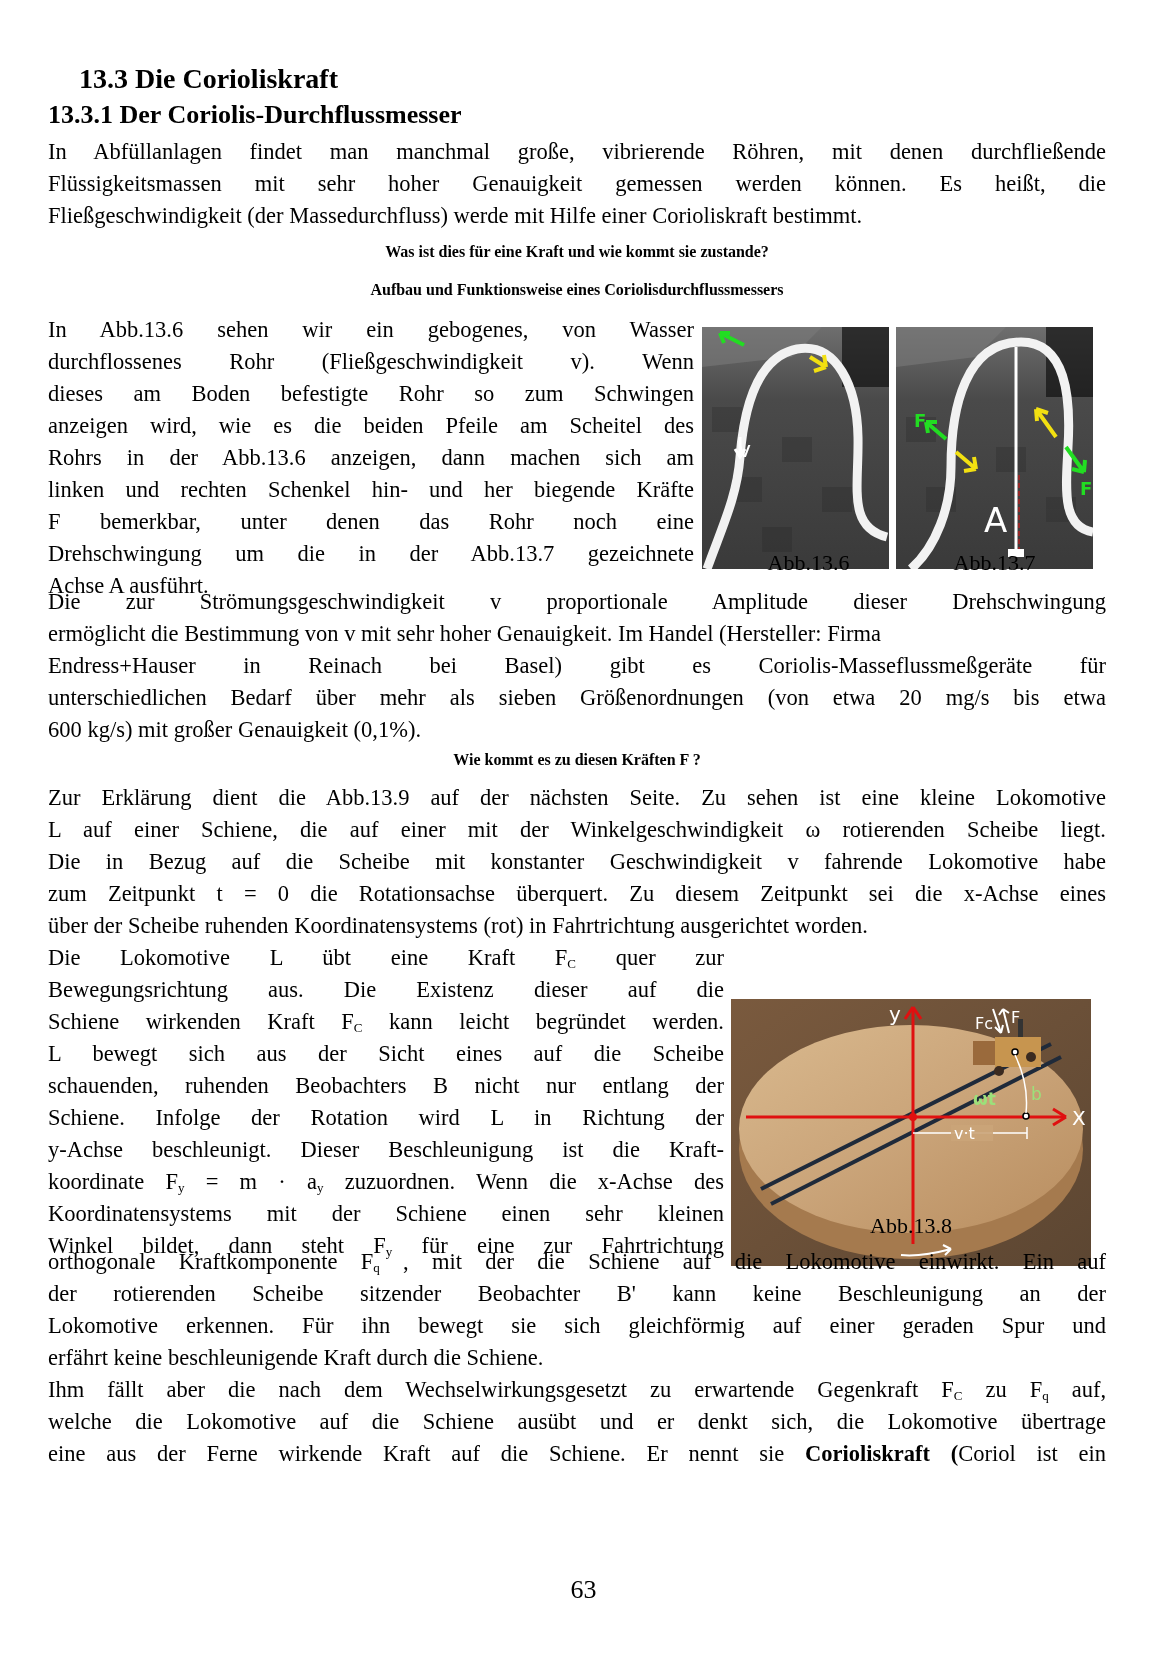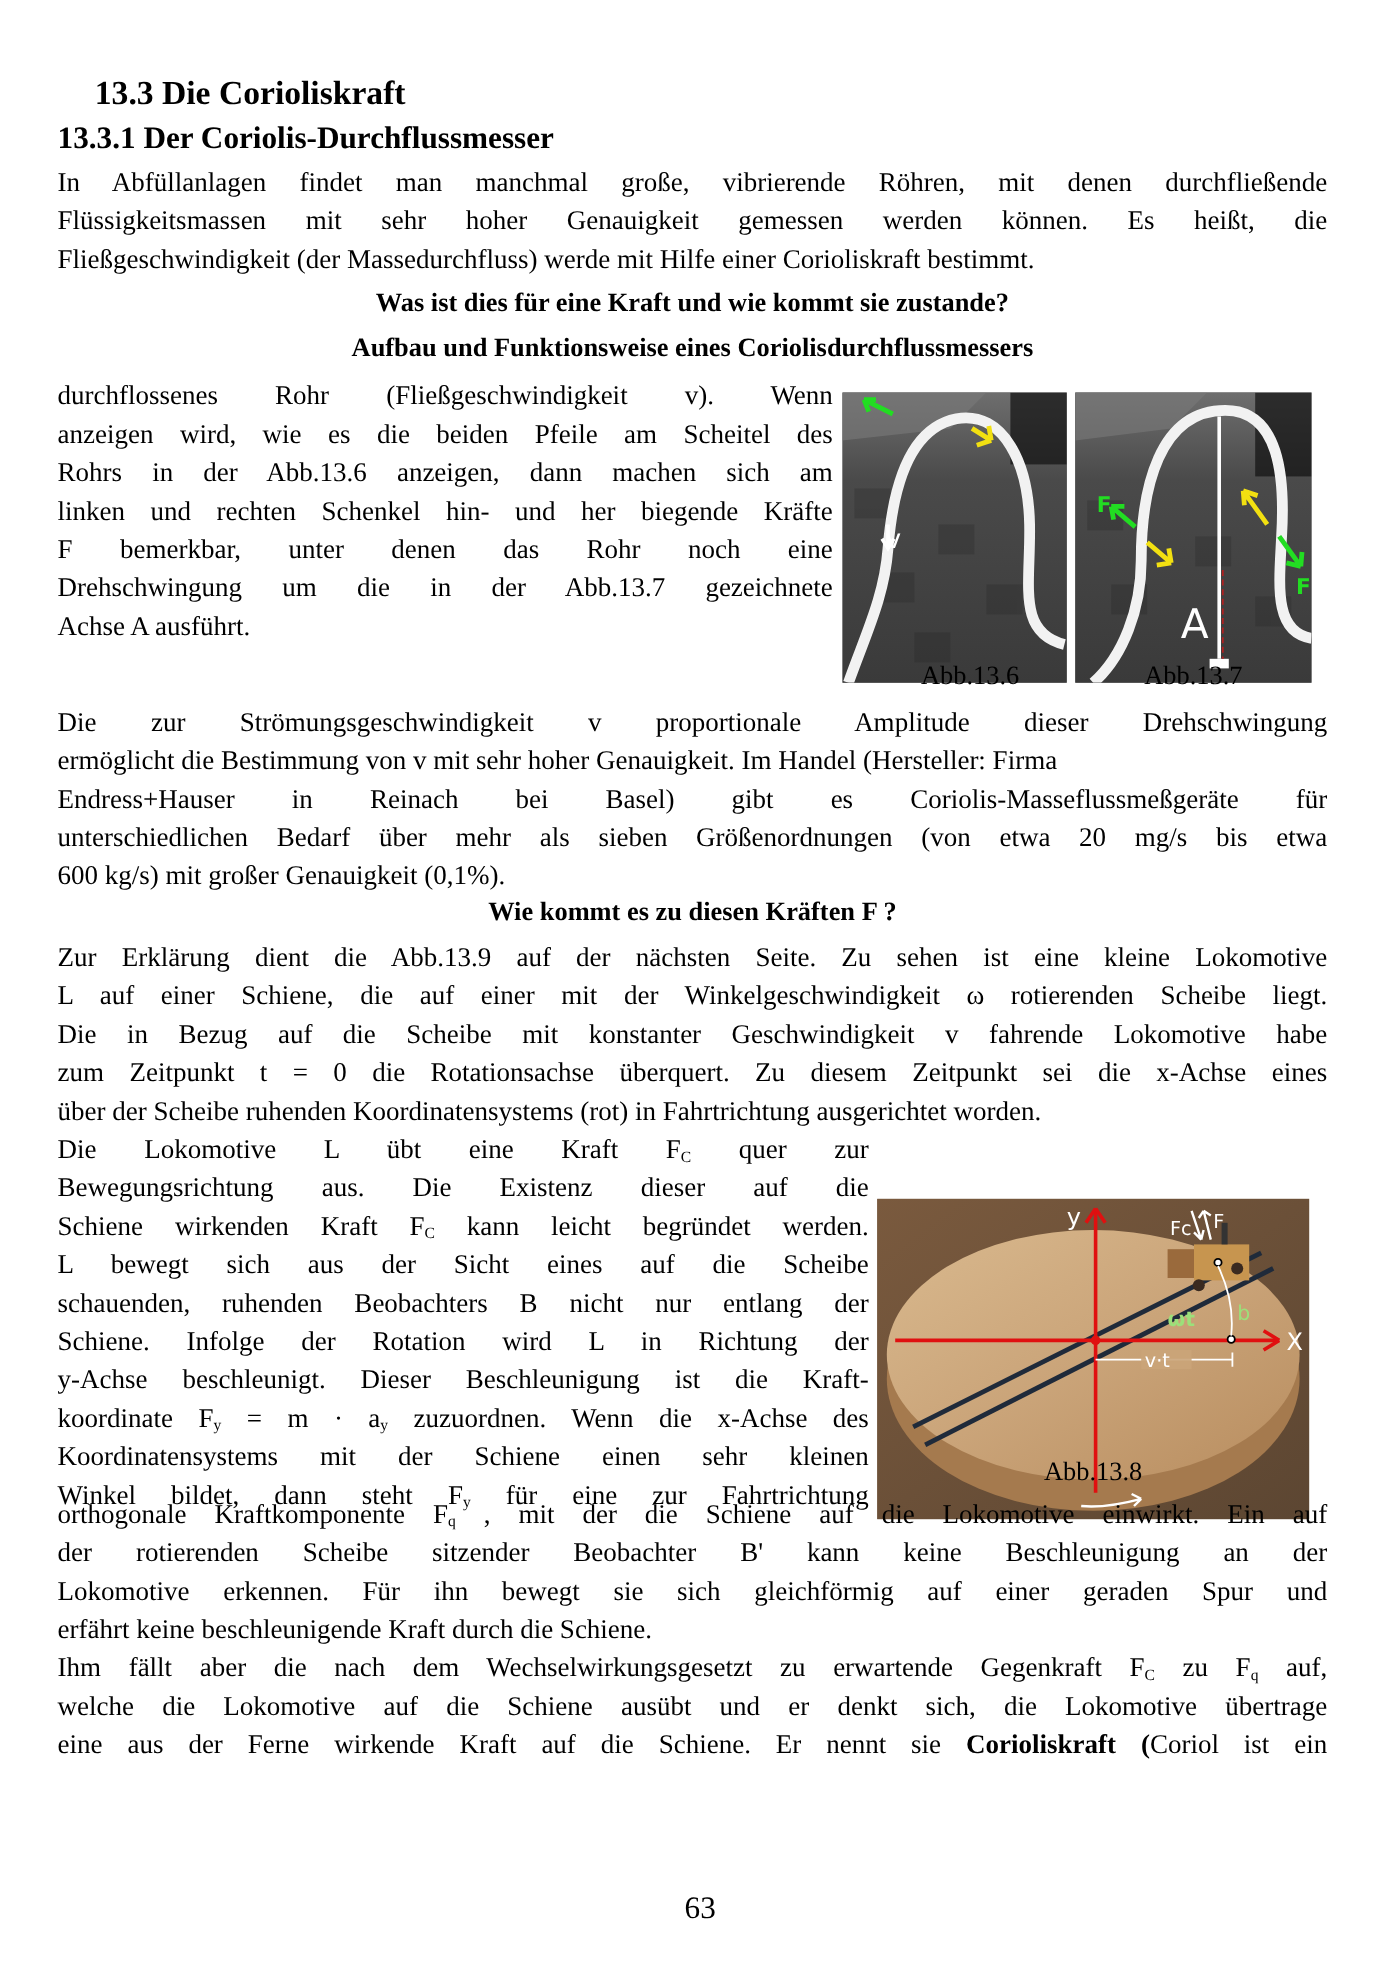--- a/index.html
+++ b/index.html
@@ -1,21 +1,21 @@
 <!DOCTYPE html>
 <html><head>
 <meta charset="utf-8">
 <style>
   html, body { margin: 0; padding: 0; background: #ffffff; }
   body { width: 1167px; height: 1653px; position: relative; overflow: hidden;
          font-family: "Liberation Serif", "DejaVu Serif", serif; color: #000; }
   h1 { font-size: 28px; font-weight: bold; margin: 0; line-height: 34px; }
   h2 { font-size: 26px; font-weight: bold; margin: 0; line-height: 30px; }
   .p { font-size: 22.5px; line-height: 32px; text-align: justify; margin: 0; }
-  .center-b { font-size: 22px; font-weight: bold; text-align: center; line-height: 32px; margin: 0; }
+  .center-b { font-size: 16px; font-weight: bold; text-align: center; line-height: 32px; margin: 0; }
   .abs { position: absolute; }
   sub { font-size: 13px; vertical-align: -3px; line-height: 0; }
   .fig { position: absolute; overflow: hidden; }
   .cap { position: absolute; font-size: 22px; text-align: center; }
   .pageno { position: absolute; left: 0; width: 1167px; top: 1575px; text-align: center; font-size: 26px; }
   .justify-last { text-align-last: justify; }
 </style>
 </head>
 <body>
 
@@ -25,21 +25,23 @@
 <div class="abs" style="left:48px; top:136px; width:1058px;">
   <div class="p justify-last">In Abfüllanlagen findet man manchmal große, vibrierende Röhren, mit denen durchfließende</div>
   <div class="p justify-last">Flüssigkeitsmassen mit sehr hoher Genauigkeit gemessen werden können. Es heißt, die</div>
   <div class="p">Fließgeschwindigkeit (der Massedurchfluss) werde mit Hilfe einer Corioliskraft bestimmt.</div>
 </div>
 
 <div class="abs center-b" style="left:48px; top:236px; width:1058px;">Was ist dies für eine Kraft und wie kommt sie zustande?</div>
 <div class="abs center-b" style="left:48px; top:274px; width:1058px;">Aufbau und Funktionsweise eines Coriolisdurchflussmessers</div>
 
 <div class="abs" style="left:48px; top:314px; width:646px;">
+  <div class="p justify-last">In Abb.13.6 sehen wir ein gebogenes, von Wasser</div>
   <div class="p justify-last">durchflossenes Rohr (Fließgeschwindigkeit v). Wenn</div>
+  <div class="p justify-last">dieses am Boden befestigte Rohr so zum Schwingen</div>
   <div class="p justify-last">anzeigen wird, wie es die beiden Pfeile am Scheitel des</div>
   <div class="p justify-last">Rohrs in der Abb.13.6 anzeigen, dann machen sich am</div>
   <div class="p justify-last">linken und rechten Schenkel hin- und her biegende Kräfte</div>
   <div class="p justify-last">F bemerkbar, unter denen das Rohr noch eine</div>
   <div class="p justify-last">Drehschwingung um die in der Abb.13.7 gezeichnete</div>
   <div class="p">Achse A ausführt.</div>
 </div>
 
 <div class="fig" style="left:702px; top:327px; width:187px; height:242px; background:#4a4a4a;">
   <svg width="187" height="242" viewBox="0 0 187 242">

